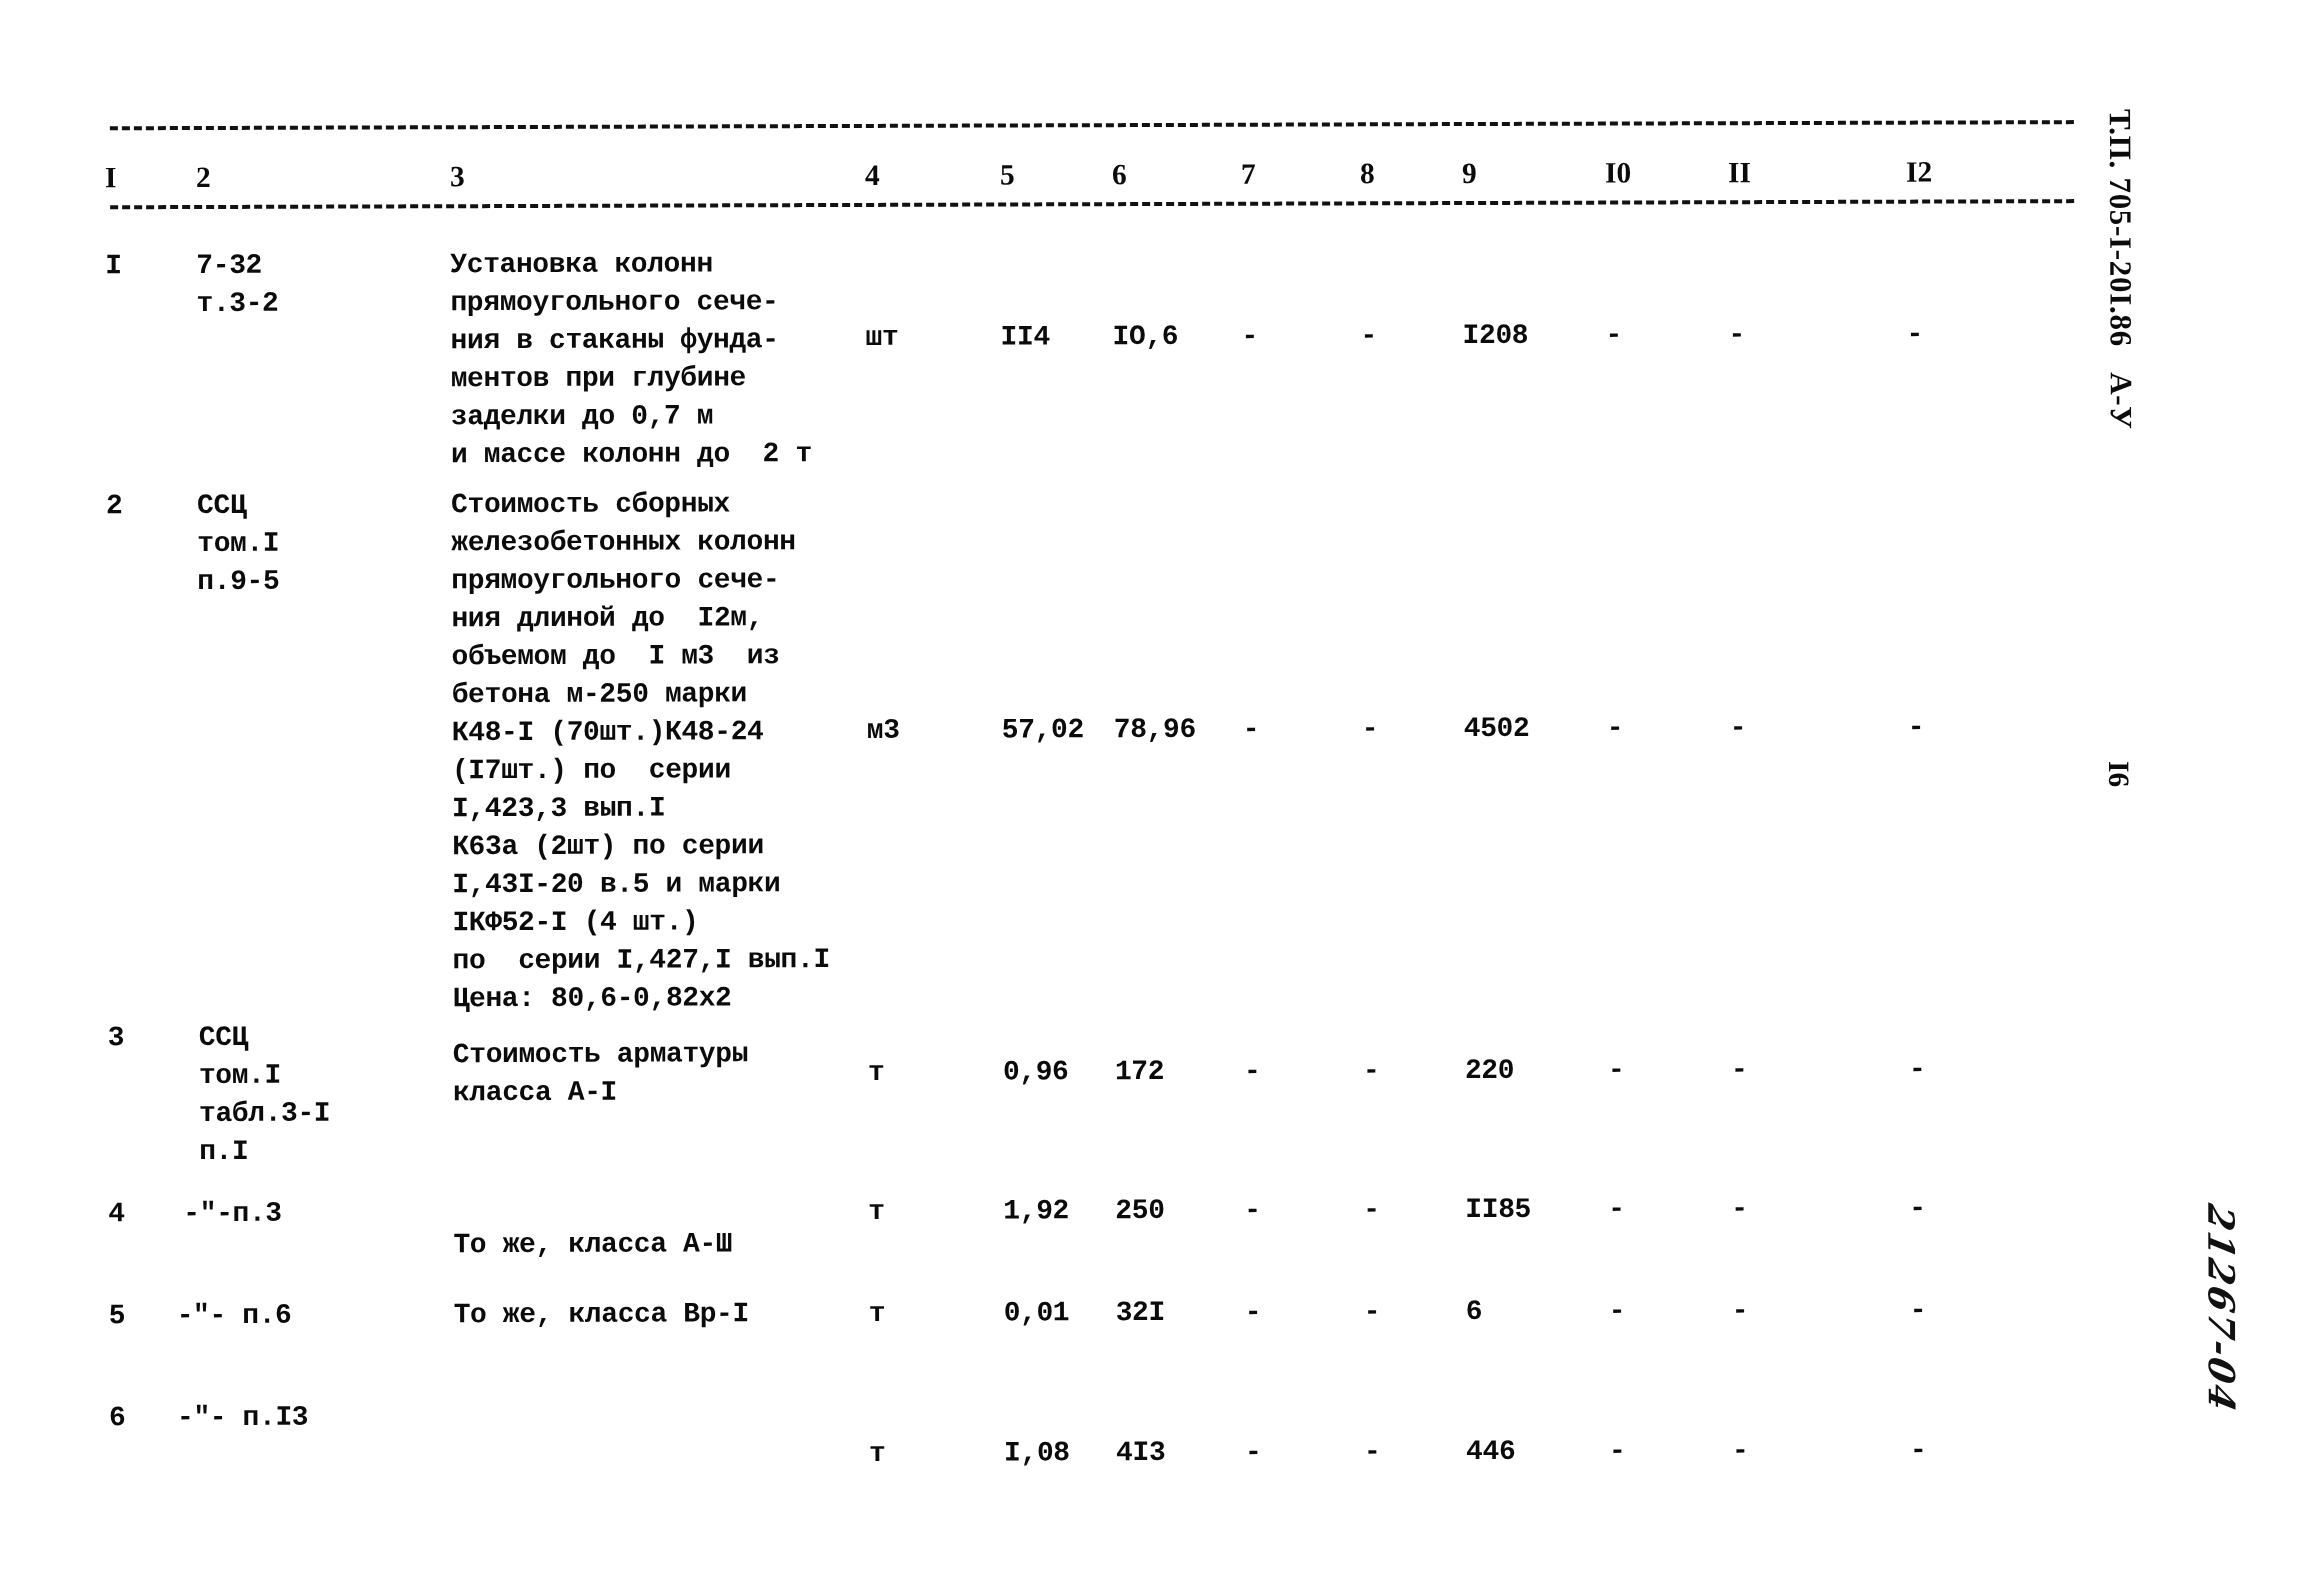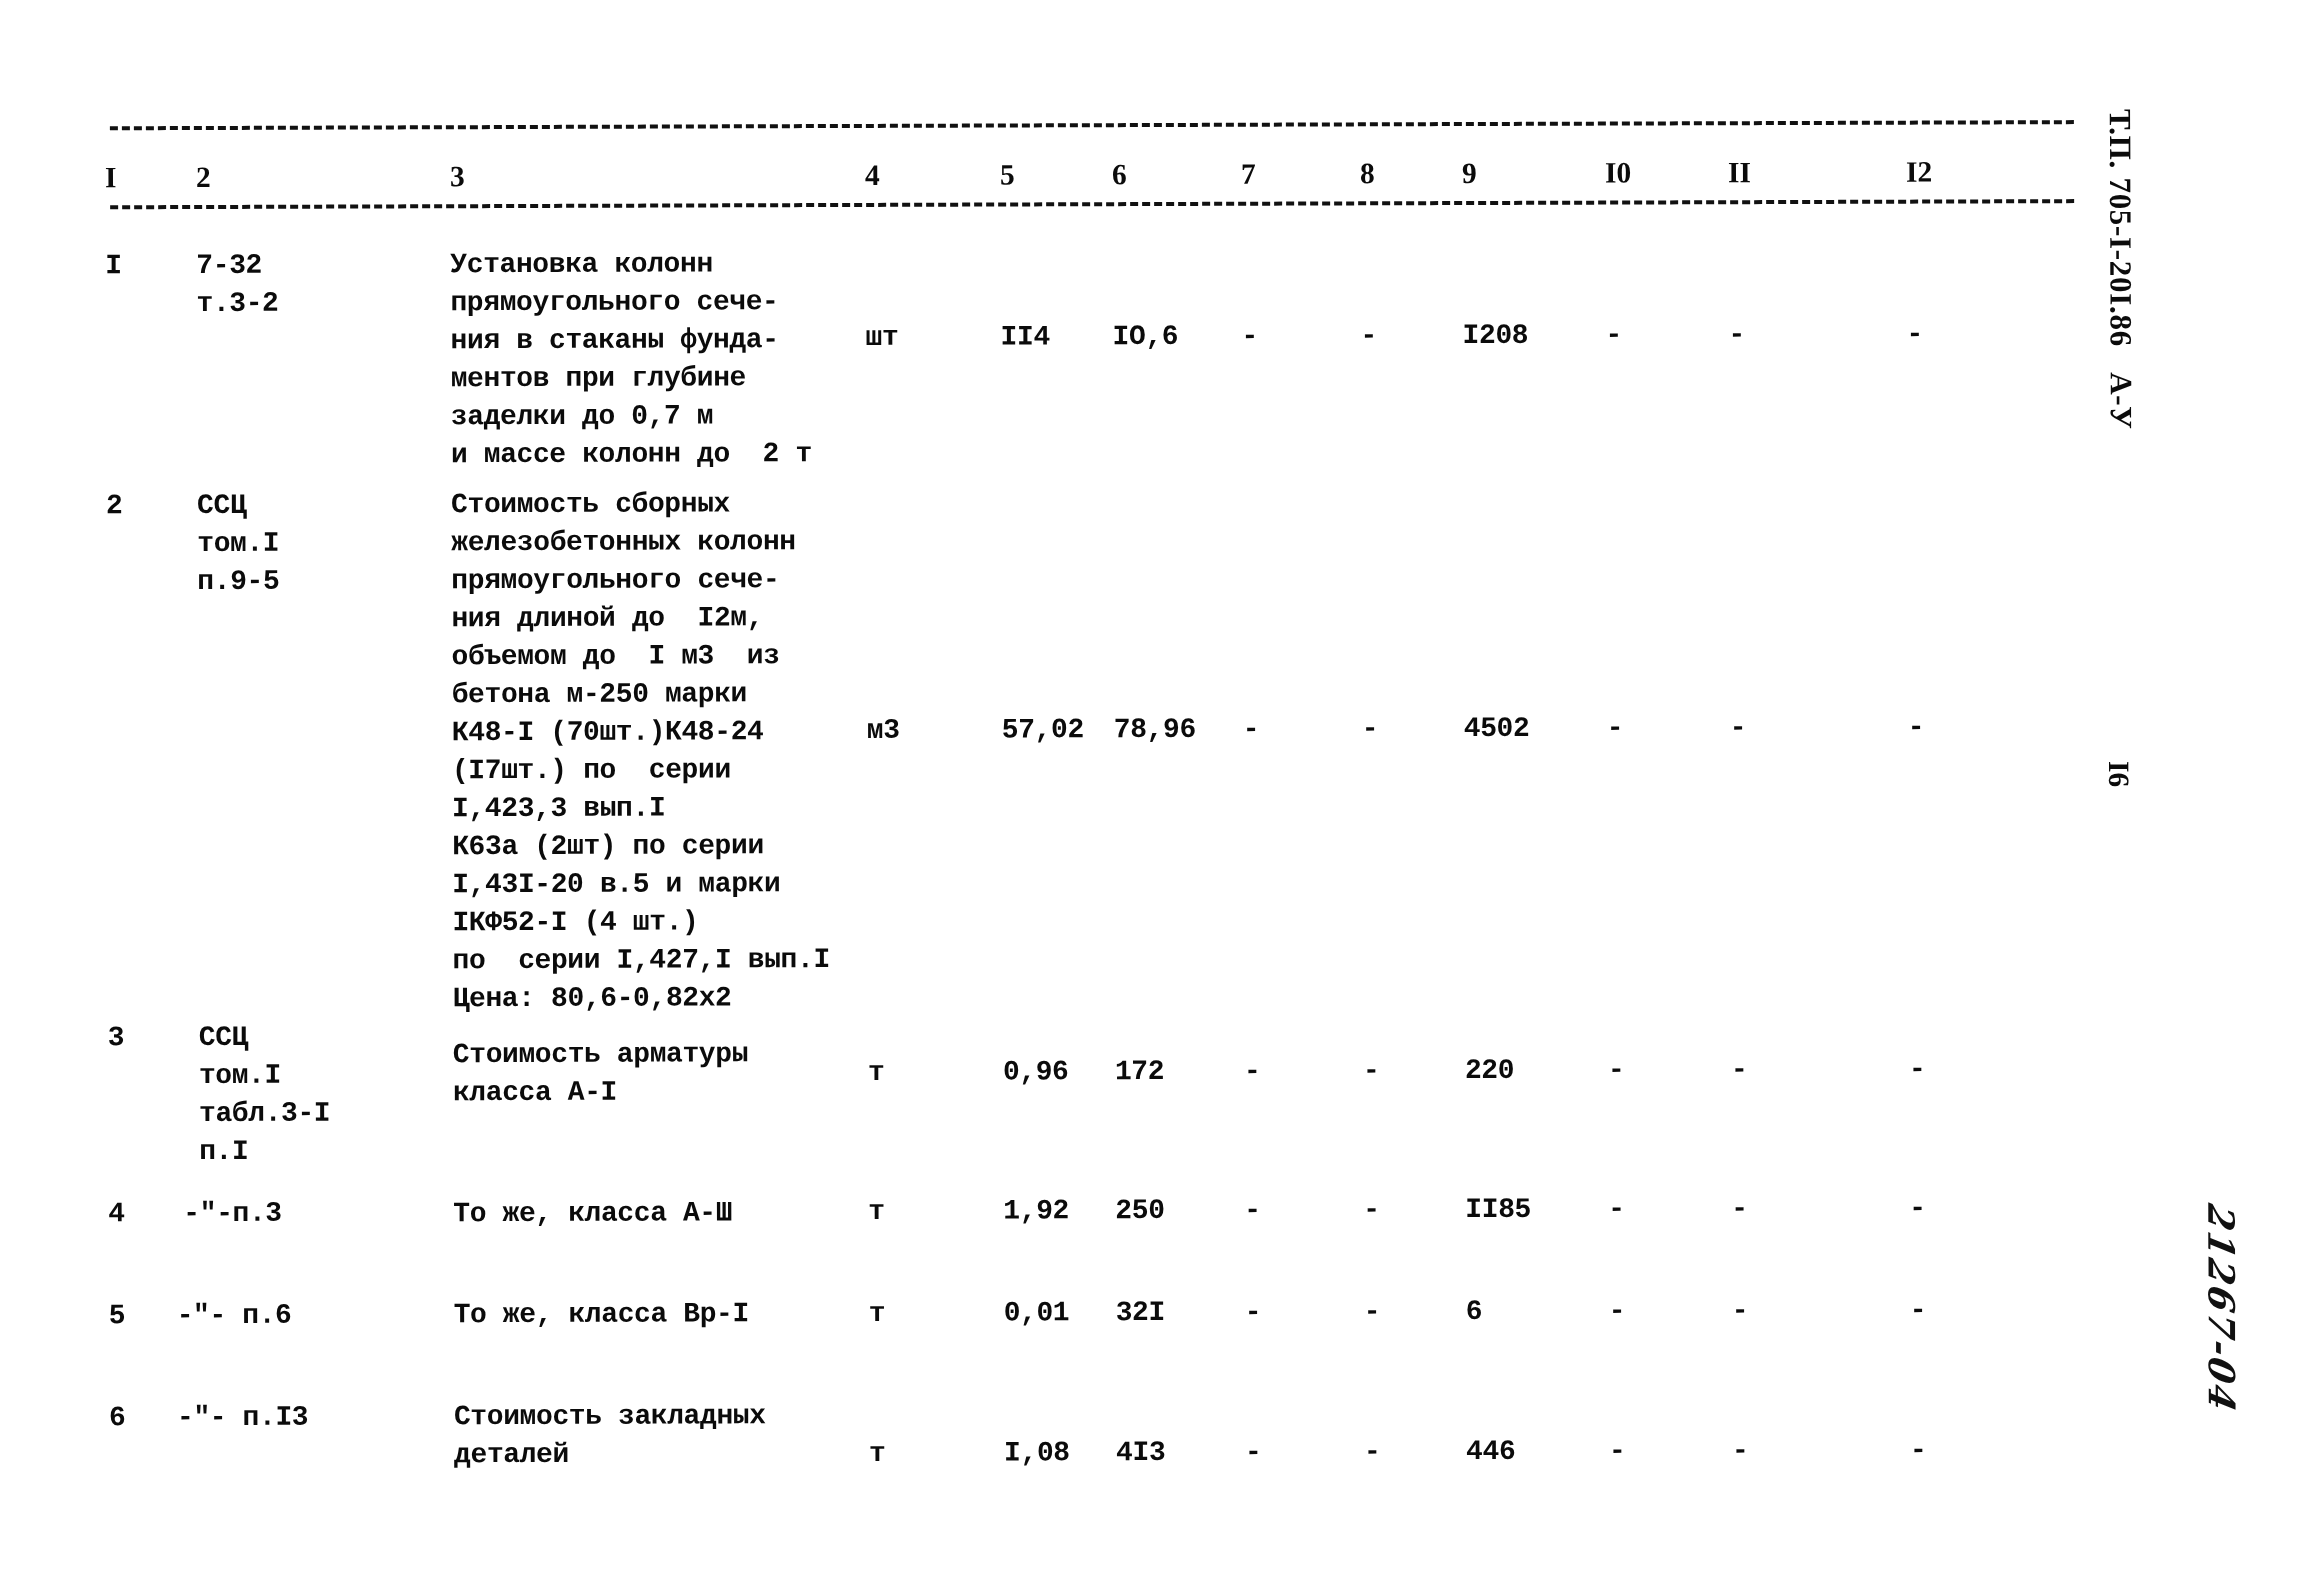--- a/index.html
+++ b/index.html
@@ -207,21 +207,21 @@
       <div class="cell c6 num" style="top:1053px;">172</div>
       <div class="cell c7 dash" style="top:1053px;">-</div>
       <div class="cell c8 dash" style="top:1053px;">-</div>
       <div class="cell c9 num" style="top:1053px;">220</div>
       <div class="cell c10 dash" style="top:1053px;">-</div>
       <div class="cell c11 dash" style="top:1053px;">-</div>
       <div class="cell c12 dash" style="top:1053px;">-</div>
 
       <div class="cell c1" style="top:1192px;">4</div>
       <div class="cell c2" style="left:182px; top:1192px;">-"-п.3</div>
-      <div class="cell c3" style="top:1193px;text-align:center;">То же, класса А-Ш</div>
+      <div class="cell c3" style="top:1224px;text-align:center;">То же, класса А-Ш</div>
       <div class="cell c4" style="top:1192px;">т</div>
       <div class="cell c5 num" style="top:1192px;">1,92</div>
       <div class="cell c6 num" style="top:1192px;">250</div>
       <div class="cell c7 dash" style="top:1192px;">-</div>
       <div class="cell c8 dash" style="top:1192px;">-</div>
       <div class="cell c9 num" style="top:1192px;">II85</div>
       <div class="cell c10 dash" style="top:1192px;">-</div>
       <div class="cell c11 dash" style="top:1192px;">-</div>
       <div class="cell c12 dash" style="top:1192px;">-</div>
 
@@ -233,22 +233,20 @@
       <div class="cell c6 num" style="top:1294px;">32I</div>
       <div class="cell c7 dash" style="top:1294px;">-</div>
       <div class="cell c8 dash" style="top:1294px;">-</div>
       <div class="cell c9 num" style="top:1294px;">6</div>
       <div class="cell c10 dash" style="top:1294px;">-</div>
       <div class="cell c11 dash" style="top:1294px;">-</div>
       <div class="cell c12 dash" style="top:1294px;">-</div>
 
       <div class="cell c1" style="top:1396px;">6</div>
       <div class="cell c2" style="left:175px; top:1396px;">-"- п.I3</div>
-      <div class="cell c3" style="top:1396px;">Стоимость закладных
-деталей</div>
       <div class="cell c4" style="top:1434px;">т</div>
       <div class="cell c5 num" style="top:1434px;">I,08</div>
       <div class="cell c6 num" style="top:1434px;">4I3</div>
       <div class="cell c7 dash" style="top:1434px;">-</div>
       <div class="cell c8 dash" style="top:1434px;">-</div>
       <div class="cell c9 num" style="top:1434px;">446</div>
       <div class="cell c10 dash" style="top:1434px;">-</div>
       <div class="cell c11 dash" style="top:1434px;">-</div>
       <div class="cell c12 dash" style="top:1434px;">-</div>
 

